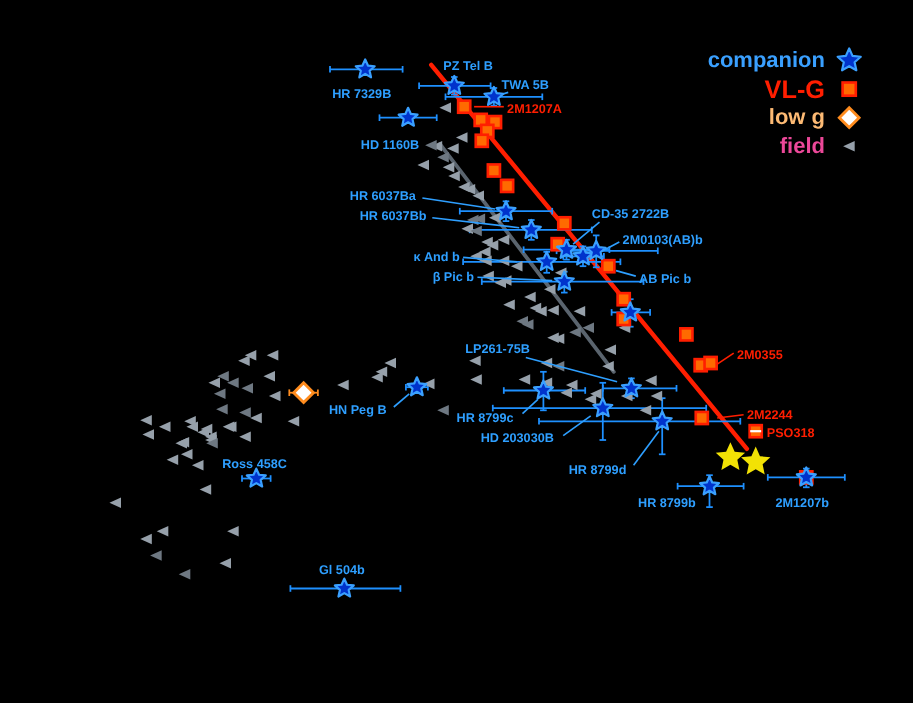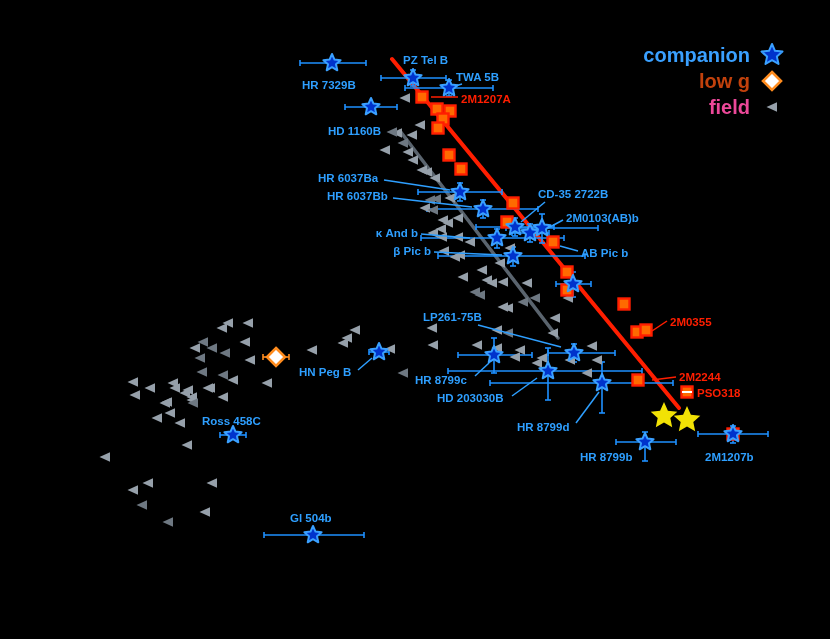--- a/index.html
+++ b/index.html
@@ -323,22 +323,28 @@
       <text x="697" y="397" fill="#FF1E00" text-anchor="start" font-size="11.5px" font-weight="700">PSO318</text>
     </svg>
 
   <div class="legend">
     <div class="legend-row">
       <span style="color: rgb(58, 160, 255);">companion</span>
       <svg class="legend-icon" viewBox="0 0 32 26">
           <path d="M16.0,2.0L19.0,8.8L26.5,9.6L20.9,14.6L22.5,21.9L16.0,18.2L9.5,21.9L11.1,14.6L5.5,9.6L13.0,8.8Z" fill="#0033CC" stroke="#3AA0FF" stroke-width="2" stroke-linejoin="round"></path>
         </svg>
     </div>
+    <div class="legend-row big">
+      <span style="color: rgb(255, 30, 0);">VL-G</span>
+      <svg class="legend-icon" viewBox="0 0 32 26">
+          <rect x="10" y="7" width="12" height="12" fill="#FF6A00" stroke="#FF1E00" stroke-width="2.4"></rect>
+        </svg>
+    </div>
     <div class="legend-row">
-      <span style="color: #c2410c;">low g</span>
+      <span style="color: #fdba74;">low g</span>
       <svg class="legend-icon" viewBox="0 0 32 26">
           <path d="M16,4 L25,13 L16,22 L7,13 Z" fill="#FFFFFF" stroke="#FF8C1E" stroke-width="2.6"></path>
         </svg>
     </div>
     <div class="legend-row">
       <span style="color: #ec4899;">field</span>
       <svg class="legend-icon" viewBox="0 0 32 26">
           <path d="M10.5,13 L21,8.2 L21,17.8 Z" fill="#96A0AA"></path>
         </svg>
     </div>

